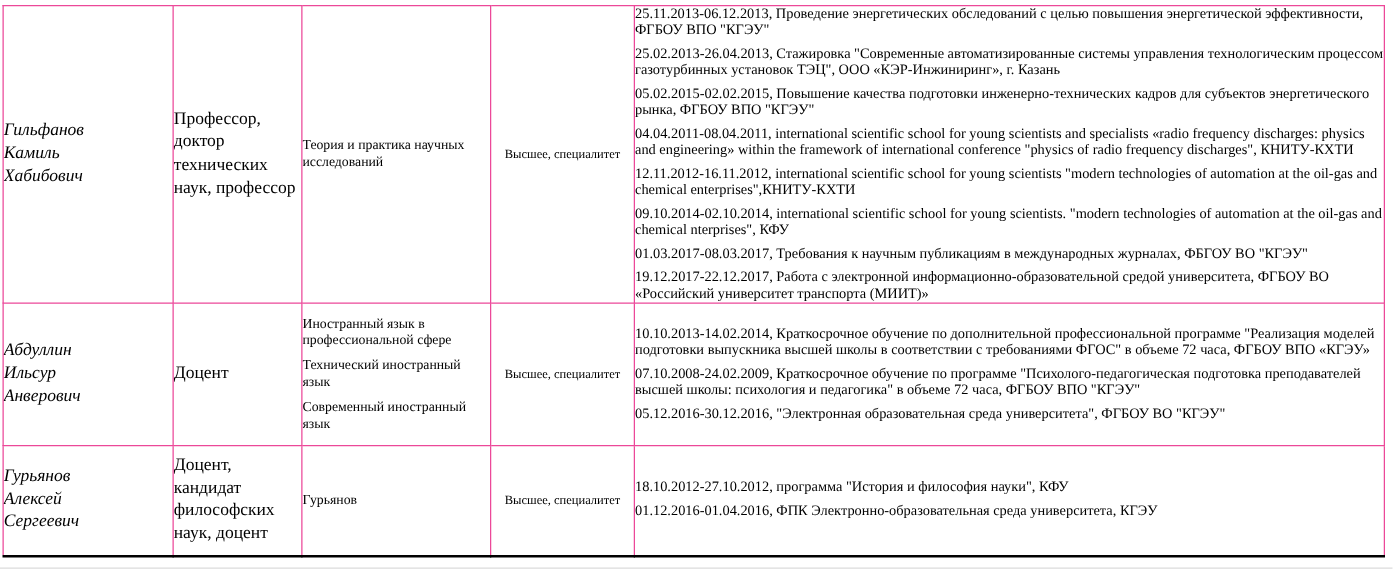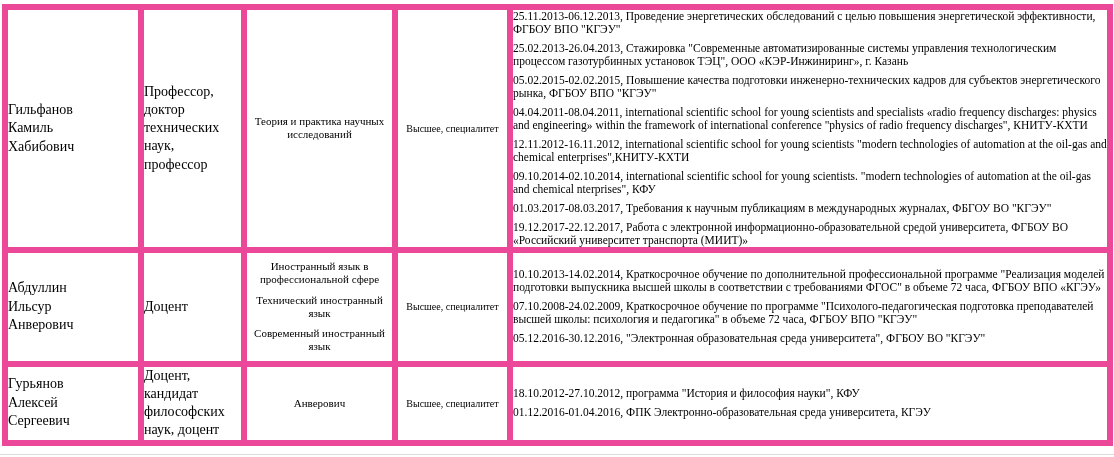--- a/index.html
+++ b/index.html
@@ -26,52 +26,52 @@
     left: 2px;
     top: 4px;
     width: 1105px;
     border-collapse: collapse;
     table-layout: fixed;
     background: #ffffff;
     border: 1px solid #000000;
     border-bottom-width: 2px;
   }
   table.faculty-table td {
-    border: 6px solid #ec4899;
+    border: 1px solid #ec4899;
     vertical-align: middle;
     overflow: hidden;
     padding: 0;
   }
   tr.row-1 { height: 238px; }
   tr.row-2 { height: 114px; }
-  tr.row-3 { height: 76px; }
+  tr.row-3 { height: 88px; }
 
   td.name-cell {
     font-size: 14px;
     line-height: 1.32;
     padding-left: 13px;
     padding-right: 6px;
+    font-style: italic;
   }
   td.name-cell .name-inner { max-width: 92px; }
 
   td.position-cell {
     font-size: 14px;
     line-height: 1.3;
     padding-left: 8px;
     padding-right: 5px;
     margin-left: 40px;
   }
   td.position-cell .pos-inner { overflow-wrap: break-word; }
 
   td.subjects-cell {
     font-size: 11px;
     line-height: 1.2;
     padding-left: 13px;
     padding-right: 12px;
-    text-align: center;
   }
   td.subjects-cell p.subject { margin: 0 0 7px 0; }
   td.subjects-cell p.subject:last-child { margin-bottom: 0; }
 
   td.education-cell {
     font-size: 10px;
     line-height: 1.3;
     text-align: center;
     padding: 0 14px;
   }
@@ -152,21 +152,21 @@
         </td>
       </tr>
       <tr class="row-3">
         <td class="name-cell">
           <div class="name-inner">Гурьянов Алексей Сергеевич</div>
         </td>
         <td class="position-cell">
           <div class="pos-inner">Доцент, кандидат философских наук, доцент</div>
         </td>
         <td class="subjects-cell">
-          <p class="subject">Анверович</p>
+          <p class="subject">Гурьянов</p>
         </td>
         <td class="education-cell">
           <div>Высшее, специалитет</div>
         </td>
         <td class="trainings-cell">
           <p class="training">18.10.2012-27.10.2012, программа "История и философия науки", КФУ</p>
           <p class="training">01.12.2016-01.04.2016, ФПК Электронно-образовательная среда университета, КГЭУ</p>
         </td>
       </tr>
     </tbody>

